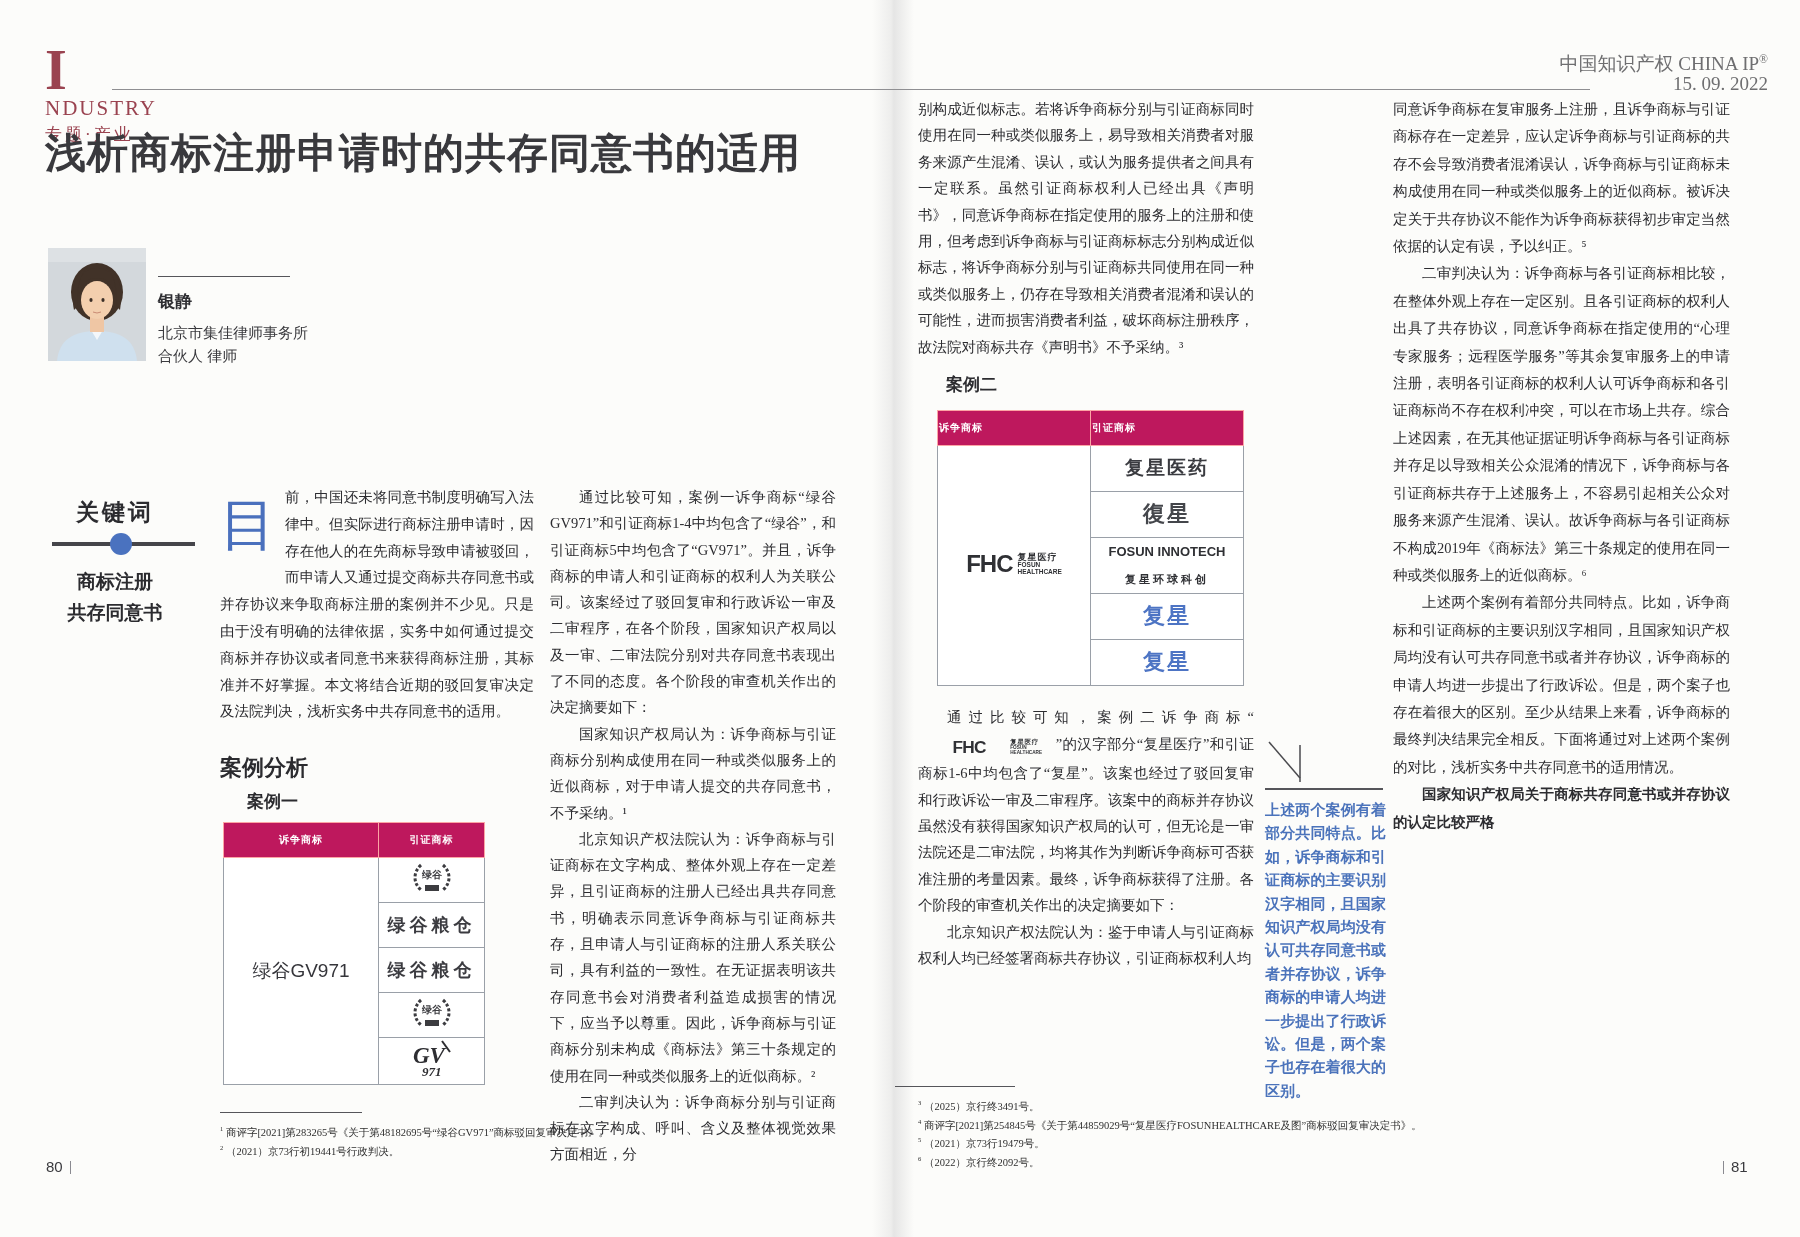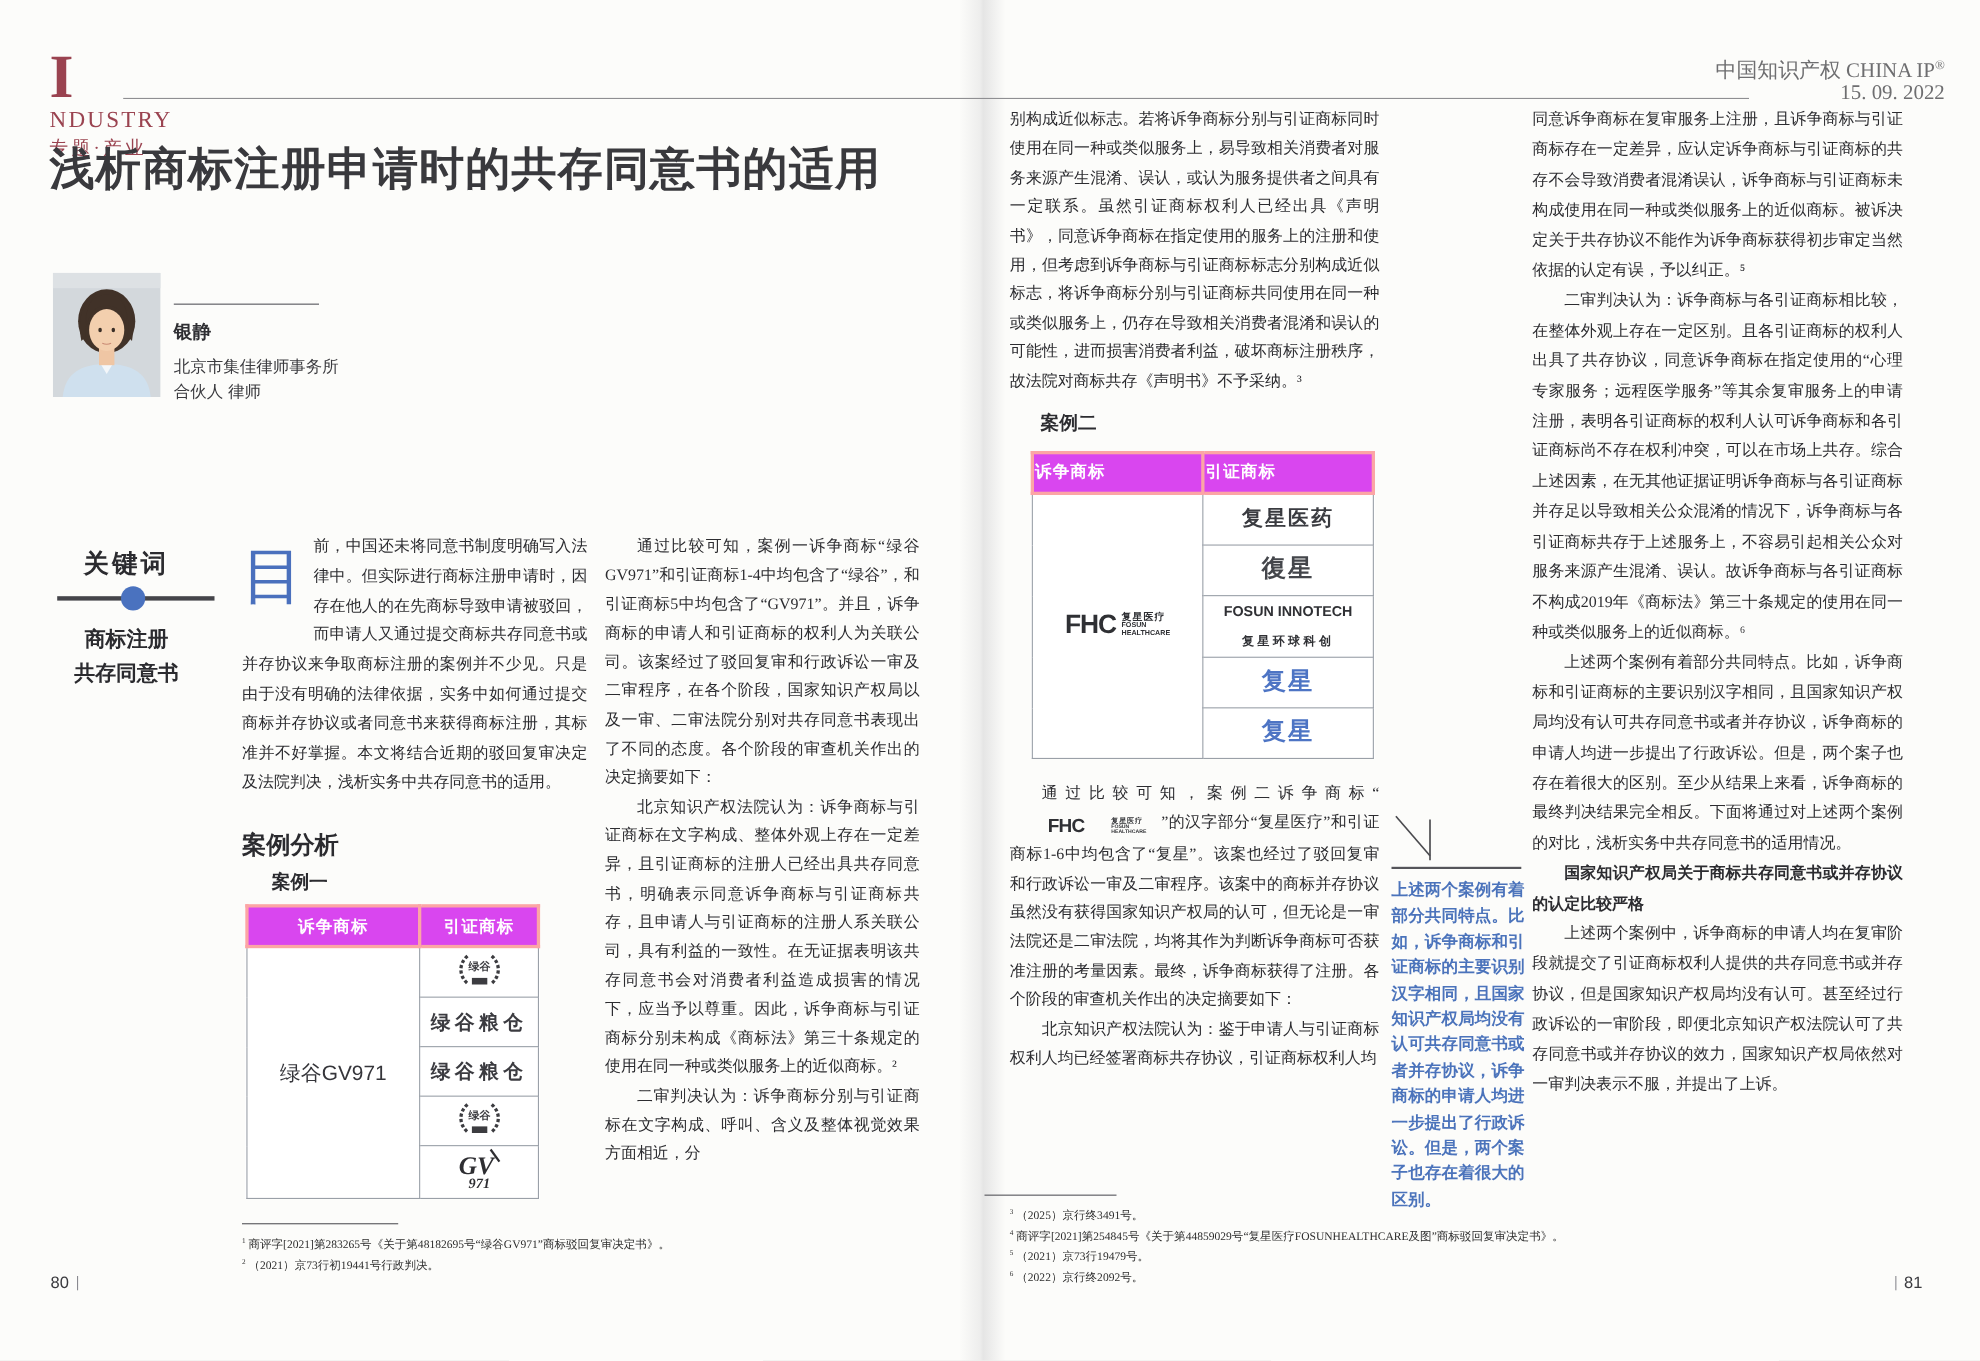--- a/index.html
+++ b/index.html
@@ -51,22 +51,22 @@
   .h-analysis{left:220px;top:753px;font-size:22px;font-weight:bold;color:#2b2b2f;}
   .h-case1{left:247px;top:790px;font-size:17px;font-weight:bold;color:#2b2b2f;}
   .case2-label{display:block;font-weight:bold;font-size:17px;margin:12px 0 12px 28px;
                font-family:"Liberation Sans","DejaVu Sans",sans-serif;}
   .h-law{display:block;font-weight:bold;font-size:20px;margin:20px 0 12px 0;
          font-family:"Liberation Sans","DejaVu Sans",sans-serif;}
   .bold-para{font-weight:bold;font-family:"Liberation Sans","DejaVu Sans",sans-serif;font-size:14.5px;}
 
   
   table.mark-table{border-collapse:collapse;background:#fff;}
-  .mark-table th{background:#d946ef;color:#fff;font-weight:bold;font-size:15px;height:32px;
-    font-family:"Liberation Sans","DejaVu Sans",sans-serif;border:3px solid #fca5a5;letter-spacing:1px;}
+  .mark-table th{background:#be185d;color:#fff;font-weight:bold;font-size:10px;height:32px;
+    font-family:"Liberation Sans","DejaVu Sans",sans-serif;border:1px solid #fca5a5;letter-spacing:1px;}
   .mark-table td{border:1px solid #9aa0a8;text-align:center;vertical-align:middle;height:42px;}
   .t1{left:223px;top:822px;}
   .t1 .c1{width:152px;} .t1 .c2{width:103px;}
   .t2 .c1{width:150px;} .t2 .c2{width:150px;}
   .t2-wrap{margin:4px 0 18px 19px;}
   .t2 td{height:43px;}
   .disputed-mark{font-size:19px;color:#35353a;font-family:"Liberation Sans","DejaVu Sans",sans-serif;}
   .grain-mark{font-weight:bold;font-size:18px;letter-spacing:4px;color:#3b3b40;}
   .dark-mark{font-weight:bold;font-size:19px;letter-spacing:2px;color:#3a3b40;
              font-family:"Liberation Sans","DejaVu Sans",sans-serif;}
@@ -206,20 +206,21 @@
           <text x="12" y="37" font-size="13" font-weight="bold" font-style="italic" fill="#2e2e32" font-family="Liberation Serif,serif">971</text>
           <line x1="32" y1="2" x2="40" y2="13" stroke="#2e2e32" stroke-width="2"></line>
         </svg>
       </td>
     </tr>
   </tbody>
     </table>
 
   <div class="abs body-col col2 justify">
     <p class="para">通过比较可知，案例一诉争商标“绿谷GV971”和引证商标1-4中均包含了“绿谷”，和引证商标5中均包含了“GV971”。并且，诉争商标的申请人和引证商标的权利人为关联公司。该案经过了驳回复审和行政诉讼一审及二审程序，在各个阶段，国家知识产权局以及一审、二审法院分别对共存同意书表现出了不同的态度。各个阶段的审查机关作出的决定摘要如下：</p>
+    <p class="para">国家知识产权局认为：诉争商标与引证商标分别构成使用在同一种或类似服务上的近似商标，对于申请人提交的共存同意书，不予采纳。¹</p>
     <p class="para">北京知识产权法院认为：诉争商标与引证商标在文字构成、整体外观上存在一定差异，且引证商标的注册人已经出具共存同意书，明确表示同意诉争商标与引证商标共存，且申请人与引证商标的注册人系关联公司，具有利益的一致性。在无证据表明该共存同意书会对消费者利益造成损害的情况下，应当予以尊重。因此，诉争商标与引证商标分别未构成《商标法》第三十条规定的使用在同一种或类似服务上的近似商标。²</p>
     <p class="para">二审判决认为：诉争商标分别与引证商标在文字构成、呼叫、含义及整体视觉效果方面相近，分</p>
   </div>
 
   <div class="abs body-col col3 justify">
     <p class="para noindent">别构成近似标志。若将诉争商标分别与引证商标同时使用在同一种或类似服务上，易导致相关消费者对服务来源产生混淆、误认，或认为服务提供者之间具有一定联系。虽然引证商标权利人已经出具《声明书》，同意诉争商标在指定使用的服务上的注册和使用，但考虑到诉争商标与引证商标标志分别构成近似标志，将诉争商标分别与引证商标共同使用在同一种或类似服务上，仍存在导致相关消费者混淆和误认的可能性，进而损害消费者利益，破坏商标注册秩序，故法院对商标共存《声明书》不予采纳。³</p>
     <span class="case2-label">案例二</span>
 
     <div class="t2-wrap">
       <table class="mark-table t2">
@@ -284,21 +285,20 @@
     <line x1="33" y1="5" x2="33" y2="42" stroke="#4a4a4e" stroke-width="1.5"></line>
   </svg>
   <div class="abs pq-rule"></div>
   <div class="abs pull-quote">上述两个案例有着部分共同特点。比如，诉争商标和引证商标的主要识别汉字相同，且国家知识产权局均没有认可共存同意书或者并存协议，诉争商标的申请人均进一步提出了行政诉讼。但是，两个案子也存在着很大的区别。</div>
 
   <div class="abs body-col col4 justify">
     <p class="para noindent">同意诉争商标在复审服务上注册，且诉争商标与引证商标存在一定差异，应认定诉争商标与引证商标的共存不会导致消费者混淆误认，诉争商标与引证商标未构成使用在同一种或类似服务上的近似商标。被诉决定关于共存协议不能作为诉争商标获得初步审定当然依据的认定有误，予以纠正。⁵</p>
     <p class="para">二审判决认为：诉争商标与各引证商标相比较，在整体外观上存在一定区别。且各引证商标的权利人出具了共存协议，同意诉争商标在指定使用的“心理专家服务；远程医学服务”等其余复审服务上的申请注册，表明各引证商标的权利人认可诉争商标和各引证商标尚不存在权利冲突，可以在市场上共存。综合上述因素，在无其他证据证明诉争商标与各引证商标并存足以导致相关公众混淆的情况下，诉争商标与各引证商标共存于上述服务上，不容易引起相关公众对服务来源产生混淆、误认。故诉争商标与各引证商标不构成2019年《商标法》第三十条规定的使用在同一种或类似服务上的近似商标。⁶</p>
     <p class="para">上述两个案例有着部分共同特点。比如，诉争商标和引证商标的主要识别汉字相同，且国家知识产权局均没有认可共存同意书或者并存协议，诉争商标的申请人均进一步提出了行政诉讼。但是，两个案子也存在着很大的区别。至少从结果上来看，诉争商标的最终判决结果完全相反。下面将通过对上述两个案例的对比，浅析实务中共存同意书的适用情况。</p>
     <p class="para bold-para">国家知识产权局关于商标共存同意书或并存协议的认定比较严格</p>
-    <p class="para">上述两个案例中，诉争商标的申请人均在复审阶段就提交了引证商标权利人提供的共存同意书或并存协议，但是国家知识产权局均没有认可。甚至经过行政诉讼的一审阶段，即便北京知识产权法院认可了共存同意书或并存协议的效力，国家知识产权局依然对一审判决表示不服，并提出了上诉。</p>
   </div>
 
   <div class="abs fn-rule-left"></div>
   <div class="abs fn-left">
     <div><sup>1</sup> <span>商评字[2021]第283265号《关于第48182695号“绿谷GV971”商标驳回复审决定书》。</span></div>
     <div><sup>2</sup> <span>（2021）京73行初19441号行政判决。</span></div>
   </div>
 
   <div class="abs fn-rule-right"></div>
   <div class="abs fn-right">

